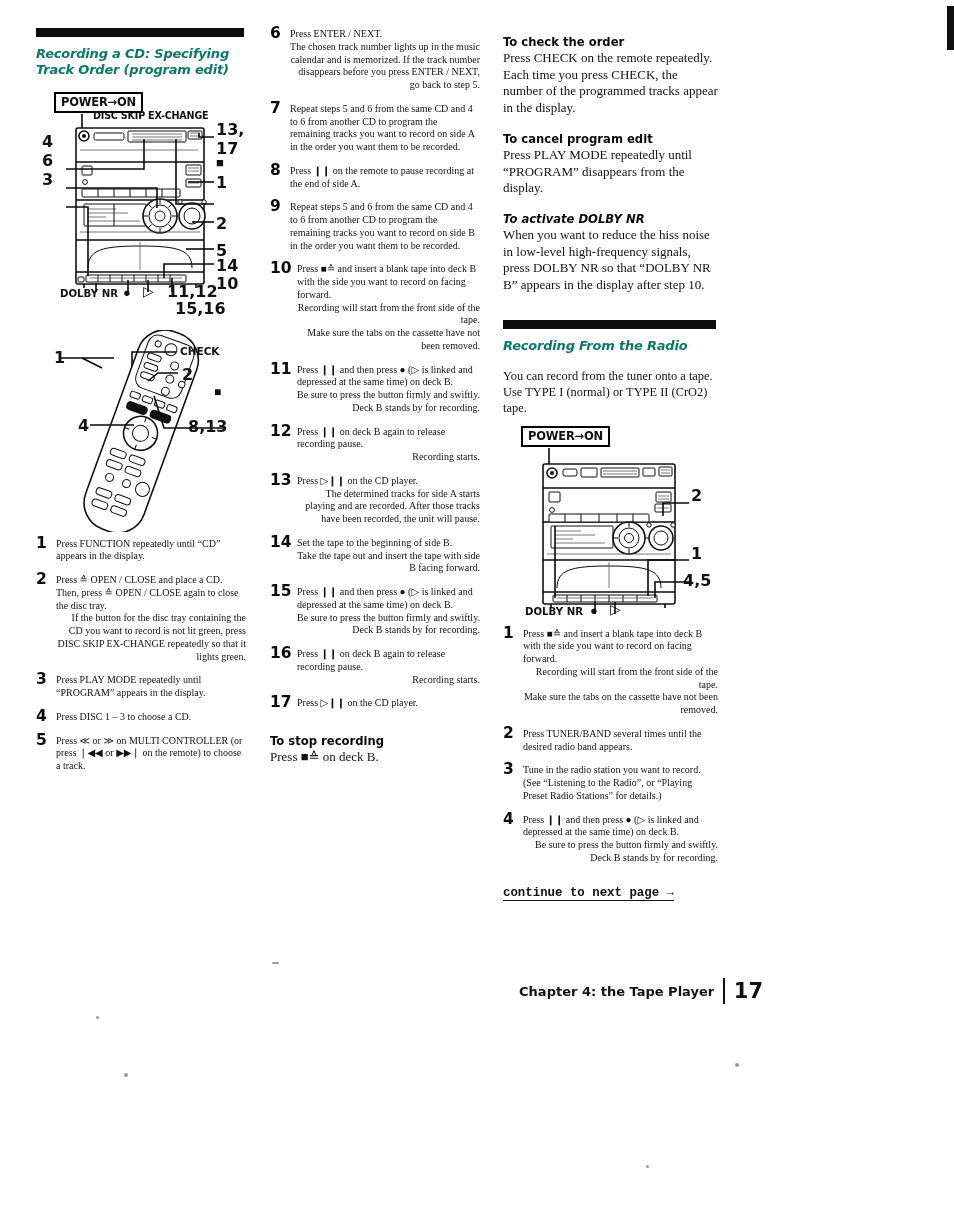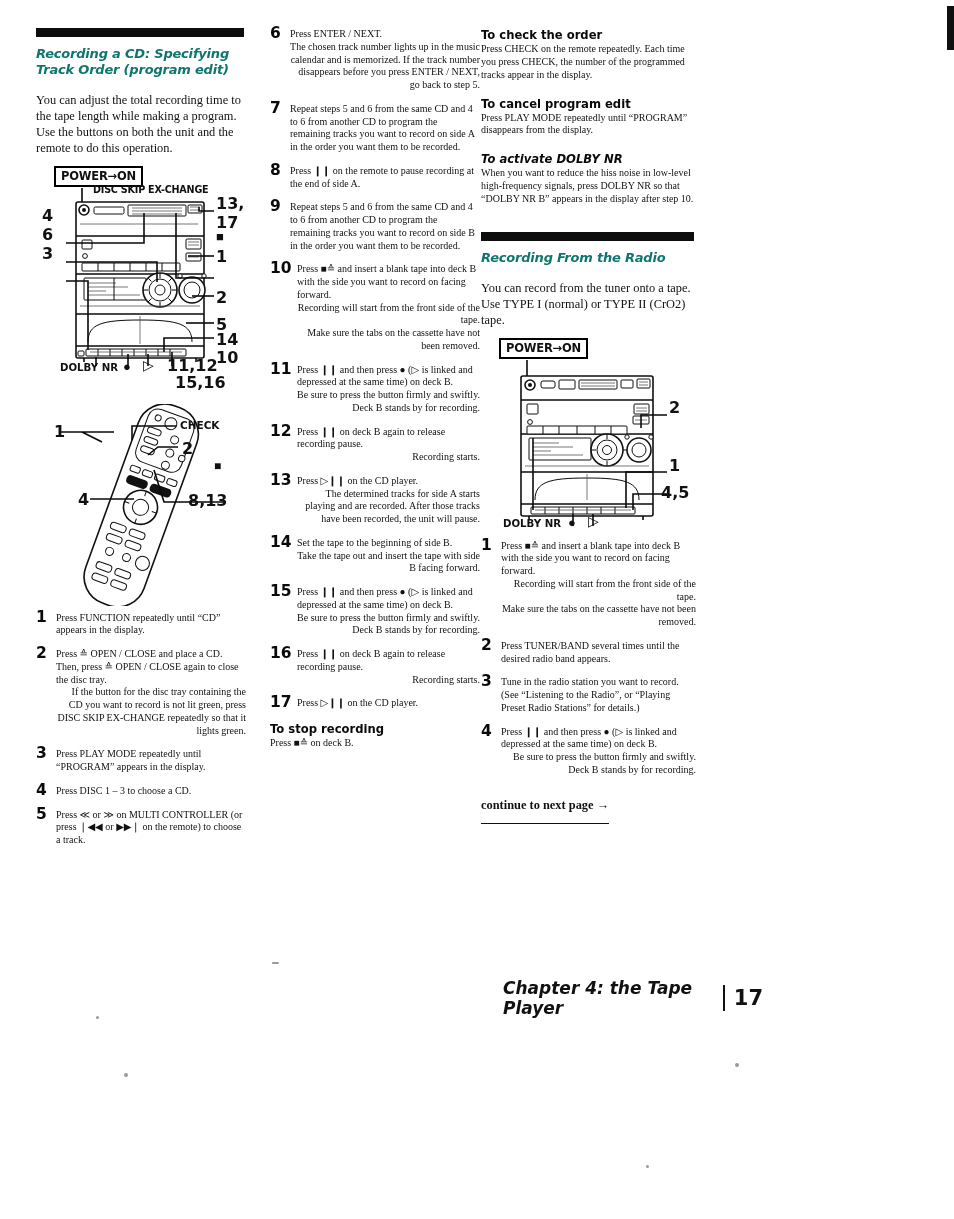--- a/index.html
+++ b/index.html
@@ -10,21 +10,21 @@
   }
   .page{position:absolute;inset:0;}
 
   
   .edge-tab{position:absolute;right:0;top:6px;width:7px;height:44px;background:#101010;}
 
   
   .col{position:absolute;top:28px;}
   .col1{left:36px;width:210px;}
   .col2{left:270px;width:210px;}
-  .col3{left:481px;width:215px;}
+  .col3{left:503px;width:215px;margin-top:7px;}
 
   
   .rule{height:9px;background:#0d0d0d;width:208px;margin-bottom:9px;}
   .rule.c3{width:213px;}
   h1{
     font-family:"DejaVu Sans",sans-serif;
     font-weight:bold;font-size:13px;line-height:1.22;
     margin:0 0 14px 0;letter-spacing:-0.2px;color:#0f766e;font-style:italic;
   }
   .lede{font-size:12.4px;line-height:1.29;margin:0 0 10px 0;}
@@ -46,35 +46,35 @@
   }
   .step p{margin:0;font-size:10px;line-height:1.275;}
   .step p + p{margin-top:0;text-align:right;}
 
   
   .subhead{
     font-family:"DejaVu Sans",sans-serif;font-weight:bold;font-size:11.6px;
     margin:0 0 1px 0;color:#0a0a0a;
   }
   .subhead.italic{font-style:italic;}
-  .subbody{font-size:10px;line-height:1.285;margin:0 0 15px 0;}
+  .subbody{font-size:13px;line-height:1.285;margin:0 0 15px 0;}
 
   .continue{
-    font-family:Liberation Serif, serif;font-weight:bold;font-size:12.4px;
-    border-bottom:1.6px solid #111;display:inline-block;padding-bottom:10px;
+    font-family:Liberation Mono, monospace;font-weight:bold;font-size:12.4px;
+    border-bottom:1.6px solid #111;display:inline-block;padding-bottom:0;
     margin-top:10px;
   }
 
   
   .footer{
     position:absolute;left:503px;top:978px;width:260px;
     display:flex;align-items:center;justify-content:flex-end;gap:9px;
   }
   .footer .chap{
-    font-family:"DejaVu Sans",sans-serif;font-weight:bold;font-size:17px;font-style:italic;
+    font-family:"DejaVu Sans",sans-serif;font-weight:bold;font-size:13px;
   }
   .footer .bar{width:1.6px;height:26px;background:#111;}
   .footer .pg{
     font-family:"DejaVu Sans",sans-serif;font-weight:bold;font-size:21px;
     line-height:1;
   }
 
   
   .fig{position:relative;}
   .fig svg{display:block;}
@@ -91,21 +91,20 @@
 <body>
 
 <div class="page">
 
   <div class="edge-tab"></div>
 
   <div class="col col1">
 
     <div class="rule"></div>
     <h1>Recording a CD: Specifying Track Order (program edit)</h1>
-    <p class="lede">You can adjust the total recording time to the tape length while making a program. Use the buttons on both the unit and the remote to do this operation.</p>
 
     <div class="fig" style="margin-top:6px;height:228px;">
       <div style="position:absolute;left:18px;top:0;">
         <span class="power-box">POWER→ON</span>
       </div>
       <svg width="240" height="228" viewBox="0 0 240 228">
 
         <path class="ln med" d="M46,22 L46,36"></path>
 
         <path class="ln med" d="M78,44 L78,57"></path>
@@ -336,21 +335,21 @@
     <div class="step wide">
       <span class="num">16</span>
       <p>Press ❙❙ on deck B again to release recording pause.</p>
       <p>Recording starts.</p>
     </div>
     <div class="step wide">
       <span class="num">17</span>
       <p>Press ▷❙❙ on the CD player.</p>
     </div>
 
-    <div style="margin-top:12px;">
+    <div style="margin-top:24px;">
       <p class="subhead">To stop recording</p>
       <p class="subbody">Press ■≙ on deck B.</p>
     </div>
   </div>
 
   <div class="col col3">
 
     <div>
       <p class="subhead">To check the order</p>
       <p class="subbody">Press CHECK on the remote repeatedly. Each time you press CHECK, the number of the programmed tracks appear in the display.</p>

